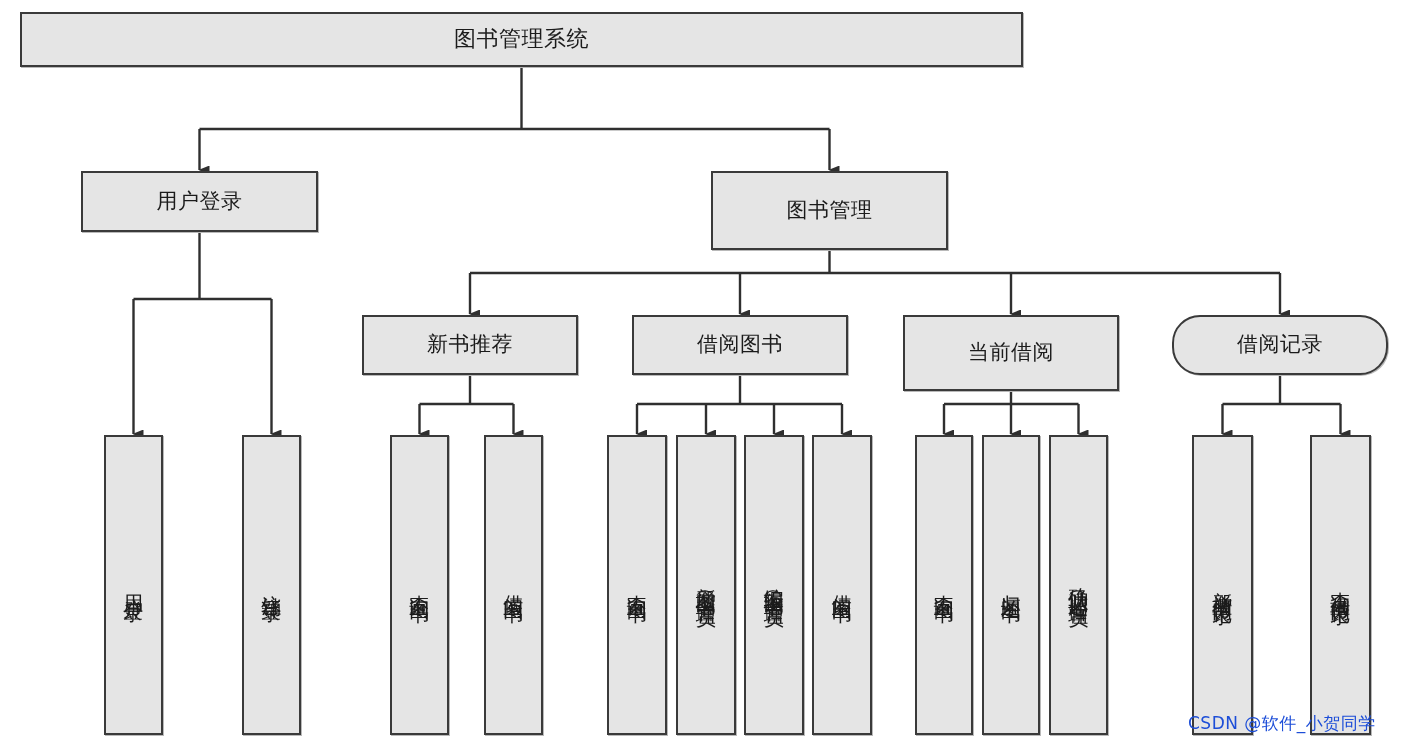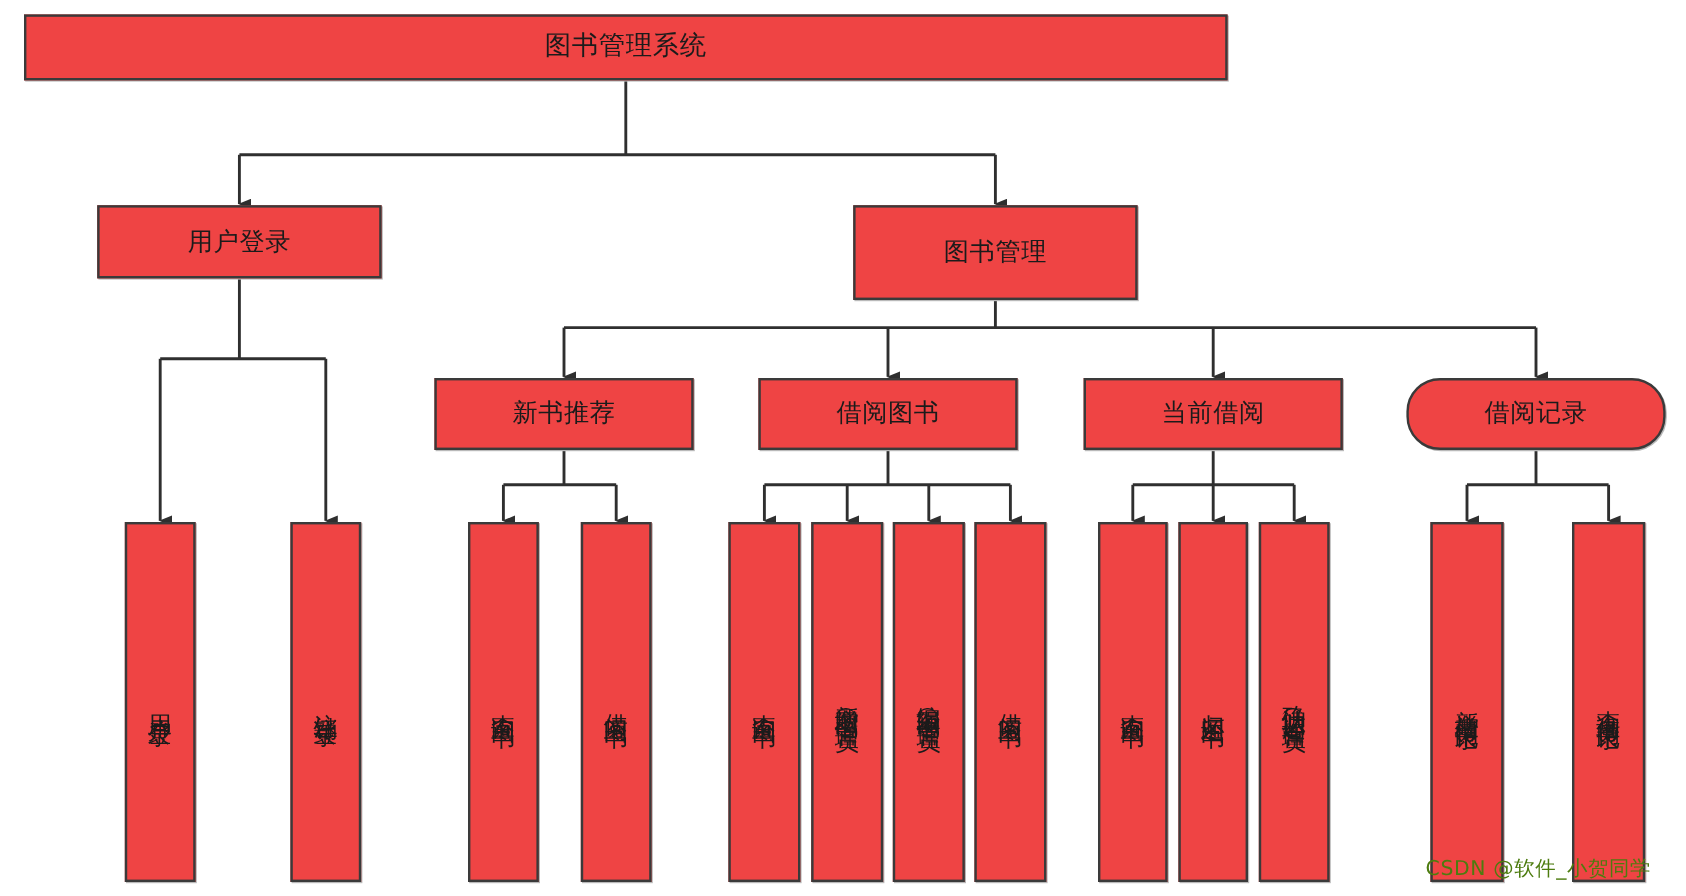--- a/index.html
+++ b/index.html
@@ -23,21 +23,21 @@
     position: absolute;
     left: 0;
     top: 0;
     width: 1405px;
     height: 747px;
     pointer-events: none;
   }
   .node {
     position: absolute;
     box-sizing: border-box;
-    background: #ef4444;
+    background: #e5e5e5;
     border: 2px solid #3a3a3a;
     box-shadow: 1px 1px 0 #b9b9b9;
     display: flex;
     align-items: center;
     justify-content: center;
     overflow: hidden;
   }
   .node .label {
     color: #1b1b1b;
     font-size: 21px;
@@ -52,21 +52,21 @@
     letter-spacing: 3px;
     font-size: 20px;
     white-space: normal;
   }
   .node.root .label { font-size: 22px; }
   .watermark {
     position: absolute;
     left: 1188px;
     top: 712px;
     font-size: 17px;
-    color: #4d7c0f;
+    color: #1d4ed8;
     letter-spacing: 0.5px;
     font-family: "DejaVu Sans", "Liberation Sans", sans-serif;
     white-space: nowrap;
   }
 </style>
 </head>
 <body>
 
 <div id="diagram-root">
   <svg class="edges" id="edge-layer" viewBox="0 0 1405 747">
@@ -121,21 +121,21 @@
       </div>
       <div class="node" style="left: 711px; top: 171px; width: 237px; height: 79px;">
         <span class="label">图书管理</span>
       </div>
       <div class="node" style="left: 362px; top: 315px; width: 216px; height: 60px;">
         <span class="label">新书推荐</span>
       </div>
       <div class="node" style="left: 632px; top: 315px; width: 216px; height: 60px;">
         <span class="label">借阅图书</span>
       </div>
-      <div class="node" style="left: 903px; top: 315px; width: 216px; height: 60px;">
+      <div class="node" style="left: 903px; top: 315px; width: 216px; height: 76px;">
         <span class="label">当前借阅</span>
       </div>
       <div class="node" style="left: 1172px; top: 315px; width: 216px; height: 60px; border-radius: 28px;">
         <span class="label">借阅记录</span>
       </div>
       <div class="node vertical" style="left: 104px; top: 435px; width: 59px; height: 300px;">
         <span class="label">用户登录</span>
       </div>
       <div class="node vertical" style="left: 242px; top: 435px; width: 59px; height: 300px;">
         <span class="label">注销登录</span>

